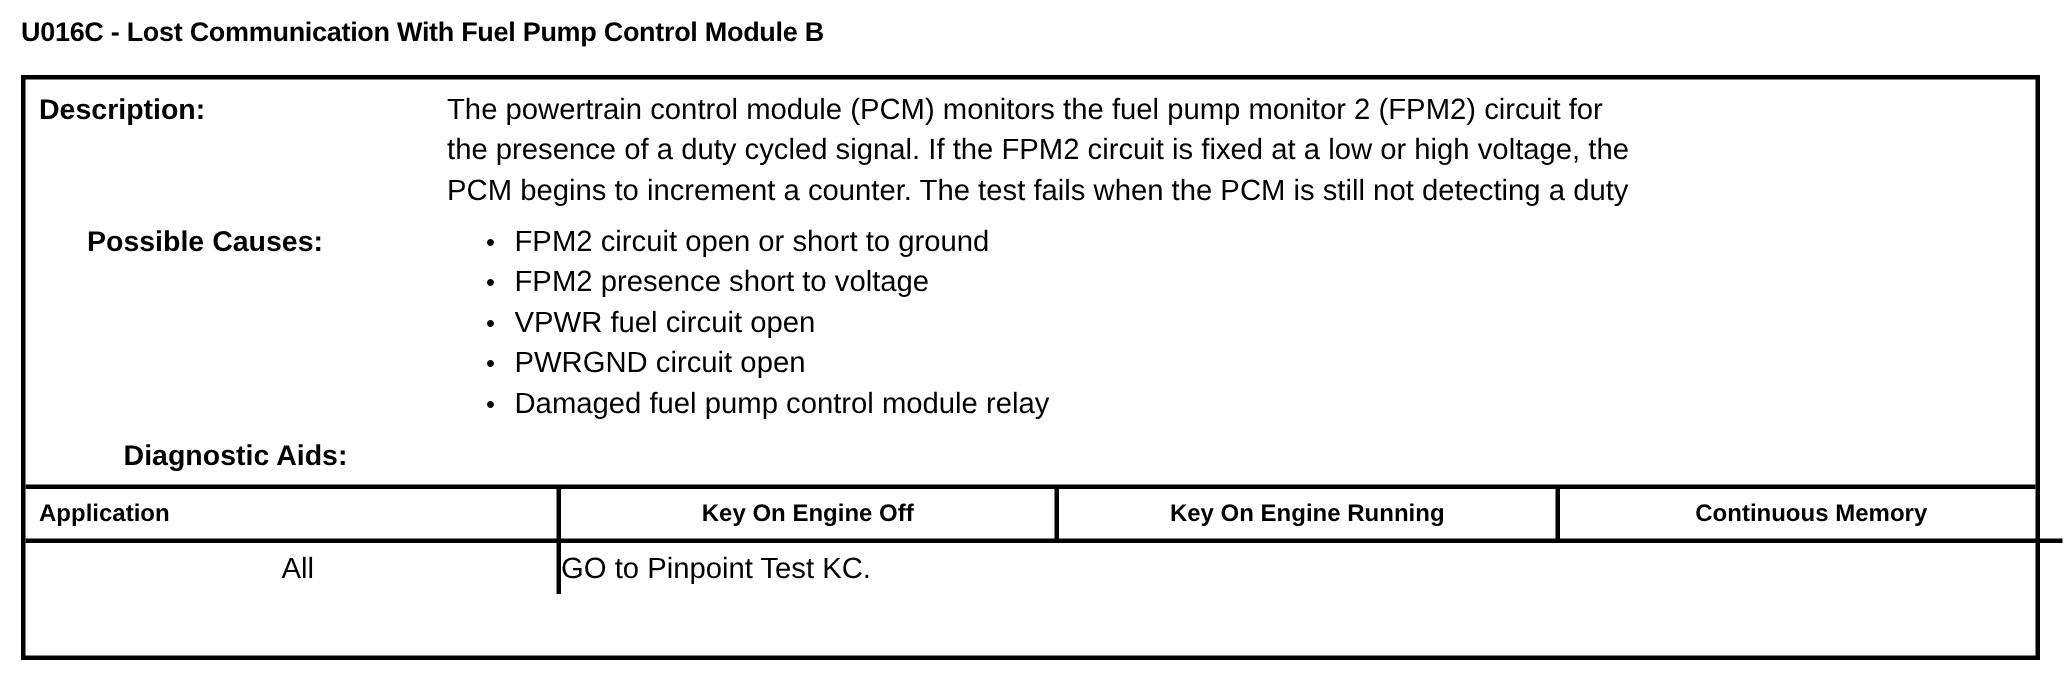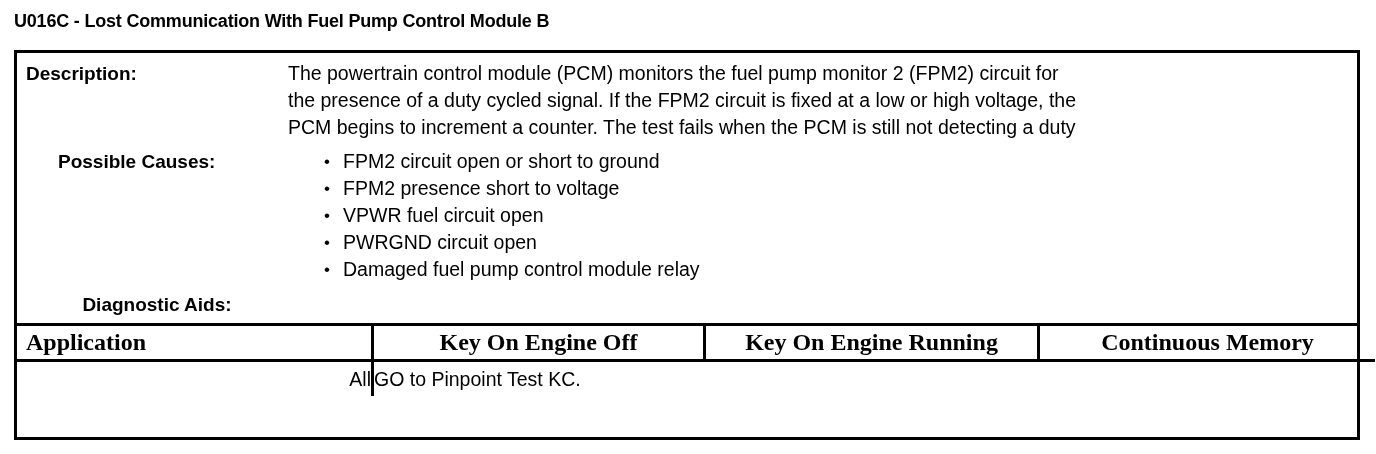--- a/index.html
+++ b/index.html
@@ -56,21 +56,21 @@
     padding-left: 9px;
     box-sizing: border-box;
     white-space: nowrap;
   }
   .info-content {
     flex: 1 1 auto;
     font-size: 19.5px;
     line-height: 27px;
     padding-right: 12px;
   }
-  .desc-row { padding-top: 7px; }
+  .desc-row { padding-top: 7px; gap: 10px; }
   .desc-line { white-space: nowrap; }
 
   .causes-row { padding-top: 7px; padding-left: 32px; }
   .cause-list {
     margin: 0;
     padding: 0;
     list-style: none;
   }
   .cause-item {
     position: relative;
@@ -107,37 +107,36 @@
     table-layout: fixed;
   }
   .results-table td {
     border-right: 3px solid #000000;
     padding: 0;
     height: 33px;
     vertical-align: middle;
   }
   .results-table tr.header-row td {
     border-bottom: 3px solid #000000;
-    font-size: 24px;
+    font-size: 16px;
     font-weight: bold;
     text-align: center;
-    font-family: Liberation Serif, serif;
   }
   .results-table td:last-child { border-right: none; }
   .results-table tr.header-row td.col-app {
     text-align: left;
     padding-left: 9px;
   }
   .results-table tr.data-row td {
     font-size: 19.5px;
     font-weight: normal;
     height: 34px;
   }
   .results-table tr.data-row td.col-app {
-    text-align: right;
+    text-align: center;
     padding-left: 9px;
   }
   .col-app    { width: 345px; }
   .col-koeo   { width: 329px; }
   .col-koer   { width: 331px; }
   .col-cm     { width: 335px; }
 </style>
 </head>
 <body>
 

